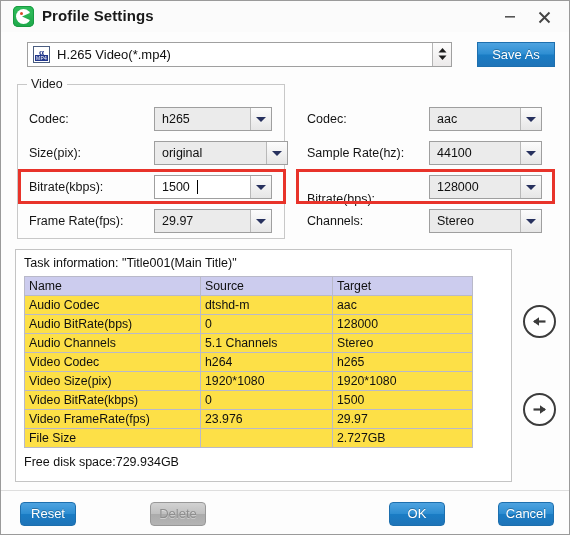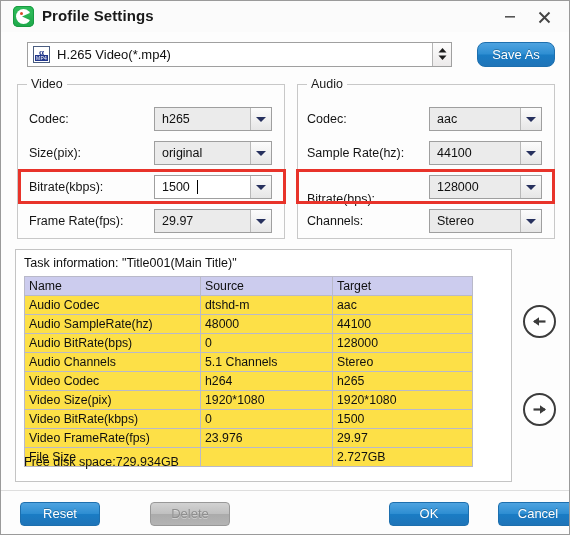--- a/index.html
+++ b/index.html
@@ -132,21 +132,21 @@
     border-left: 1px solid #b4b4b4;
     box-sizing: border-box;
   }
   .spinner svg { display: block; margin: 4px auto 0; }
 
   .save-as {
     position: absolute;
     left: 476px; top: 41px;
     width: 78px; height: 25px;
     border: 1px solid #1d6fae;
-    border-radius: 8px;
+    border-radius: 0;
     background: linear-gradient(#4ea3e0 0%, #2e8ed2 48%, #1a7cc4 52%, #1f74b8 100%);
     color: #ffffff;
     font-size: 13px;
     line-height: 23px;
     text-align: center;
     box-sizing: border-box;
     cursor: default;
     text-shadow: 0 -1px 0 rgba(0,0,0,.25);
   }
 
@@ -287,21 +287,21 @@
   
   .footer-sep {
     position: absolute;
     left: 0; top: 489px;
     width: 100%;
     border-top: 1px solid #dedede;
   }
   .fbtn {
     position: absolute;
     top: 501px;
-    width: 80px; height: 24px;
+    width: 56px; height: 24px;
     border-radius: 4px;
     font-size: 13px;
     line-height: 22px;
     text-align: center;
     box-sizing: border-box;
     cursor: default;
   }
   .fbtn.primary {
     border: 1px solid #1d6fae;
     background: linear-gradient(#4ea3e0 0%, #2e8ed2 48%, #1a7cc4 52%, #1f74b8 100%);
@@ -366,43 +366,40 @@
   <div class="field-label" style="left:28px; top:145px;">Size(pix):</div>
   <div class="field-label" style="left:28px; top:179px;">Bitrate(kbps):</div>
   <div class="field-label" style="left:28px; top:213px;">Frame Rate(fps):</div>
 
   <div class="combo" style="left:153px; top:106px; width:118px;">
     <div class="val">h265</div>
     <div class="arrow">
         <i></i>
       </div>
   </div>
-  <div class="combo" style="left:153px; top:140px; width:118px;">
+  <div class="combo" style="left:153px; top:140px; width:134px;">
     <div class="val">original</div>
     <div class="arrow">
         <i></i>
       </div>
   </div>
   <div class="combo editable" style="left:153px; top:174px; width:118px;">
     <div class="val">1500</div>
     <div class="caret" style="left:42px;"></div>
     <div class="arrow">
         <i></i>
       </div>
   </div>
   <div class="combo" style="left:153px; top:208px; width:118px;">
     <div class="val">29.97</div>
     <div class="arrow">
         <i></i>
       </div>
   </div>
 
-  <div class="groupbox" id="audio-group">
-    <div class="legend">Audio</div>
-  </div>
   <div class="field-label" style="left:306px; top:111px;">Codec:</div>
   <div class="field-label" style="left:306px; top:145px;">Sample Rate(hz):</div>
   <div class="field-label" style="left:306px; top:179px;margin-top:12px;">Bitrate(bps):</div>
   <div class="field-label" style="left:306px; top:213px;">Channels:</div>
 
   <div class="combo" style="left:428px; top:106px; width:113px;">
     <div class="val">aac</div>
     <div class="arrow">
         <i></i>
       </div>
@@ -439,25 +436,20 @@
           <th class="col-target">Target</th>
         </tr>
       </thead>
       <tbody id="task-rows">
           <tr>
             <td class="col-name">Audio Codec</td>
             <td class="col-source">dtshd-m</td>
             <td class="col-target">aac</td>
           </tr>
           <tr>
-            <td class="col-name">Audio SampleRate(hz)</td>
-            <td class="col-source">48000</td>
-            <td class="col-target">44100</td>
-          </tr>
-          <tr>
             <td class="col-name">Audio BitRate(bps)</td>
             <td class="col-source">0</td>
             <td class="col-target">128000</td>
           </tr>
           <tr>
             <td class="col-name">Audio Channels</td>
             <td class="col-source">5.1 Channels</td>
             <td class="col-target">Stereo</td>
           </tr>
           <tr>

